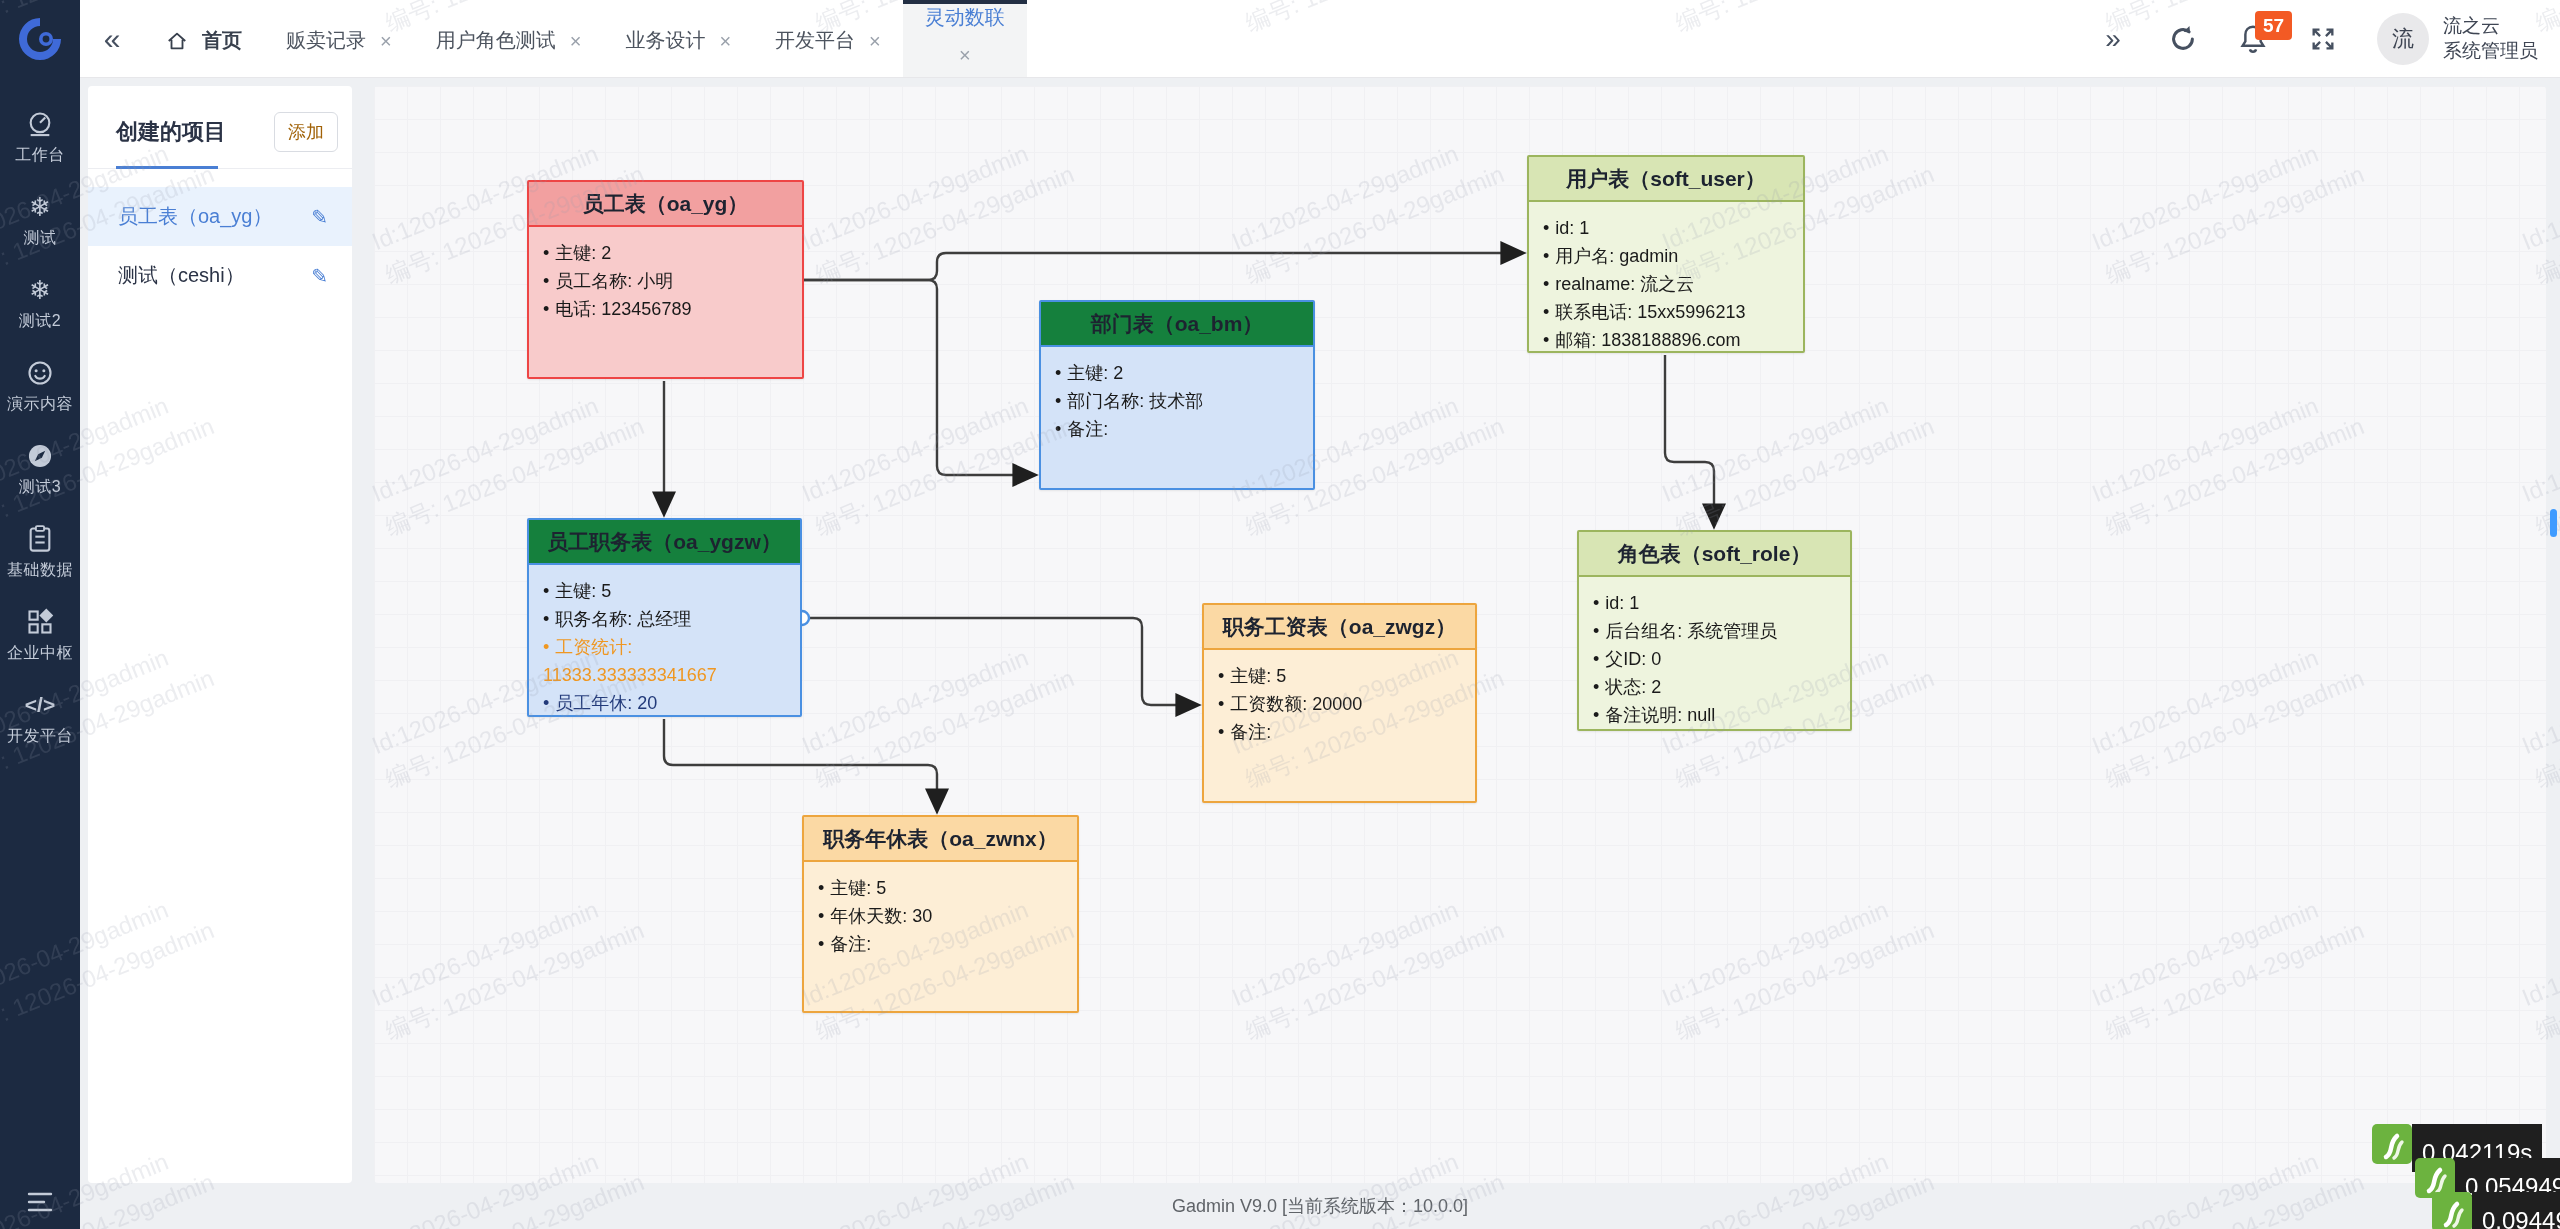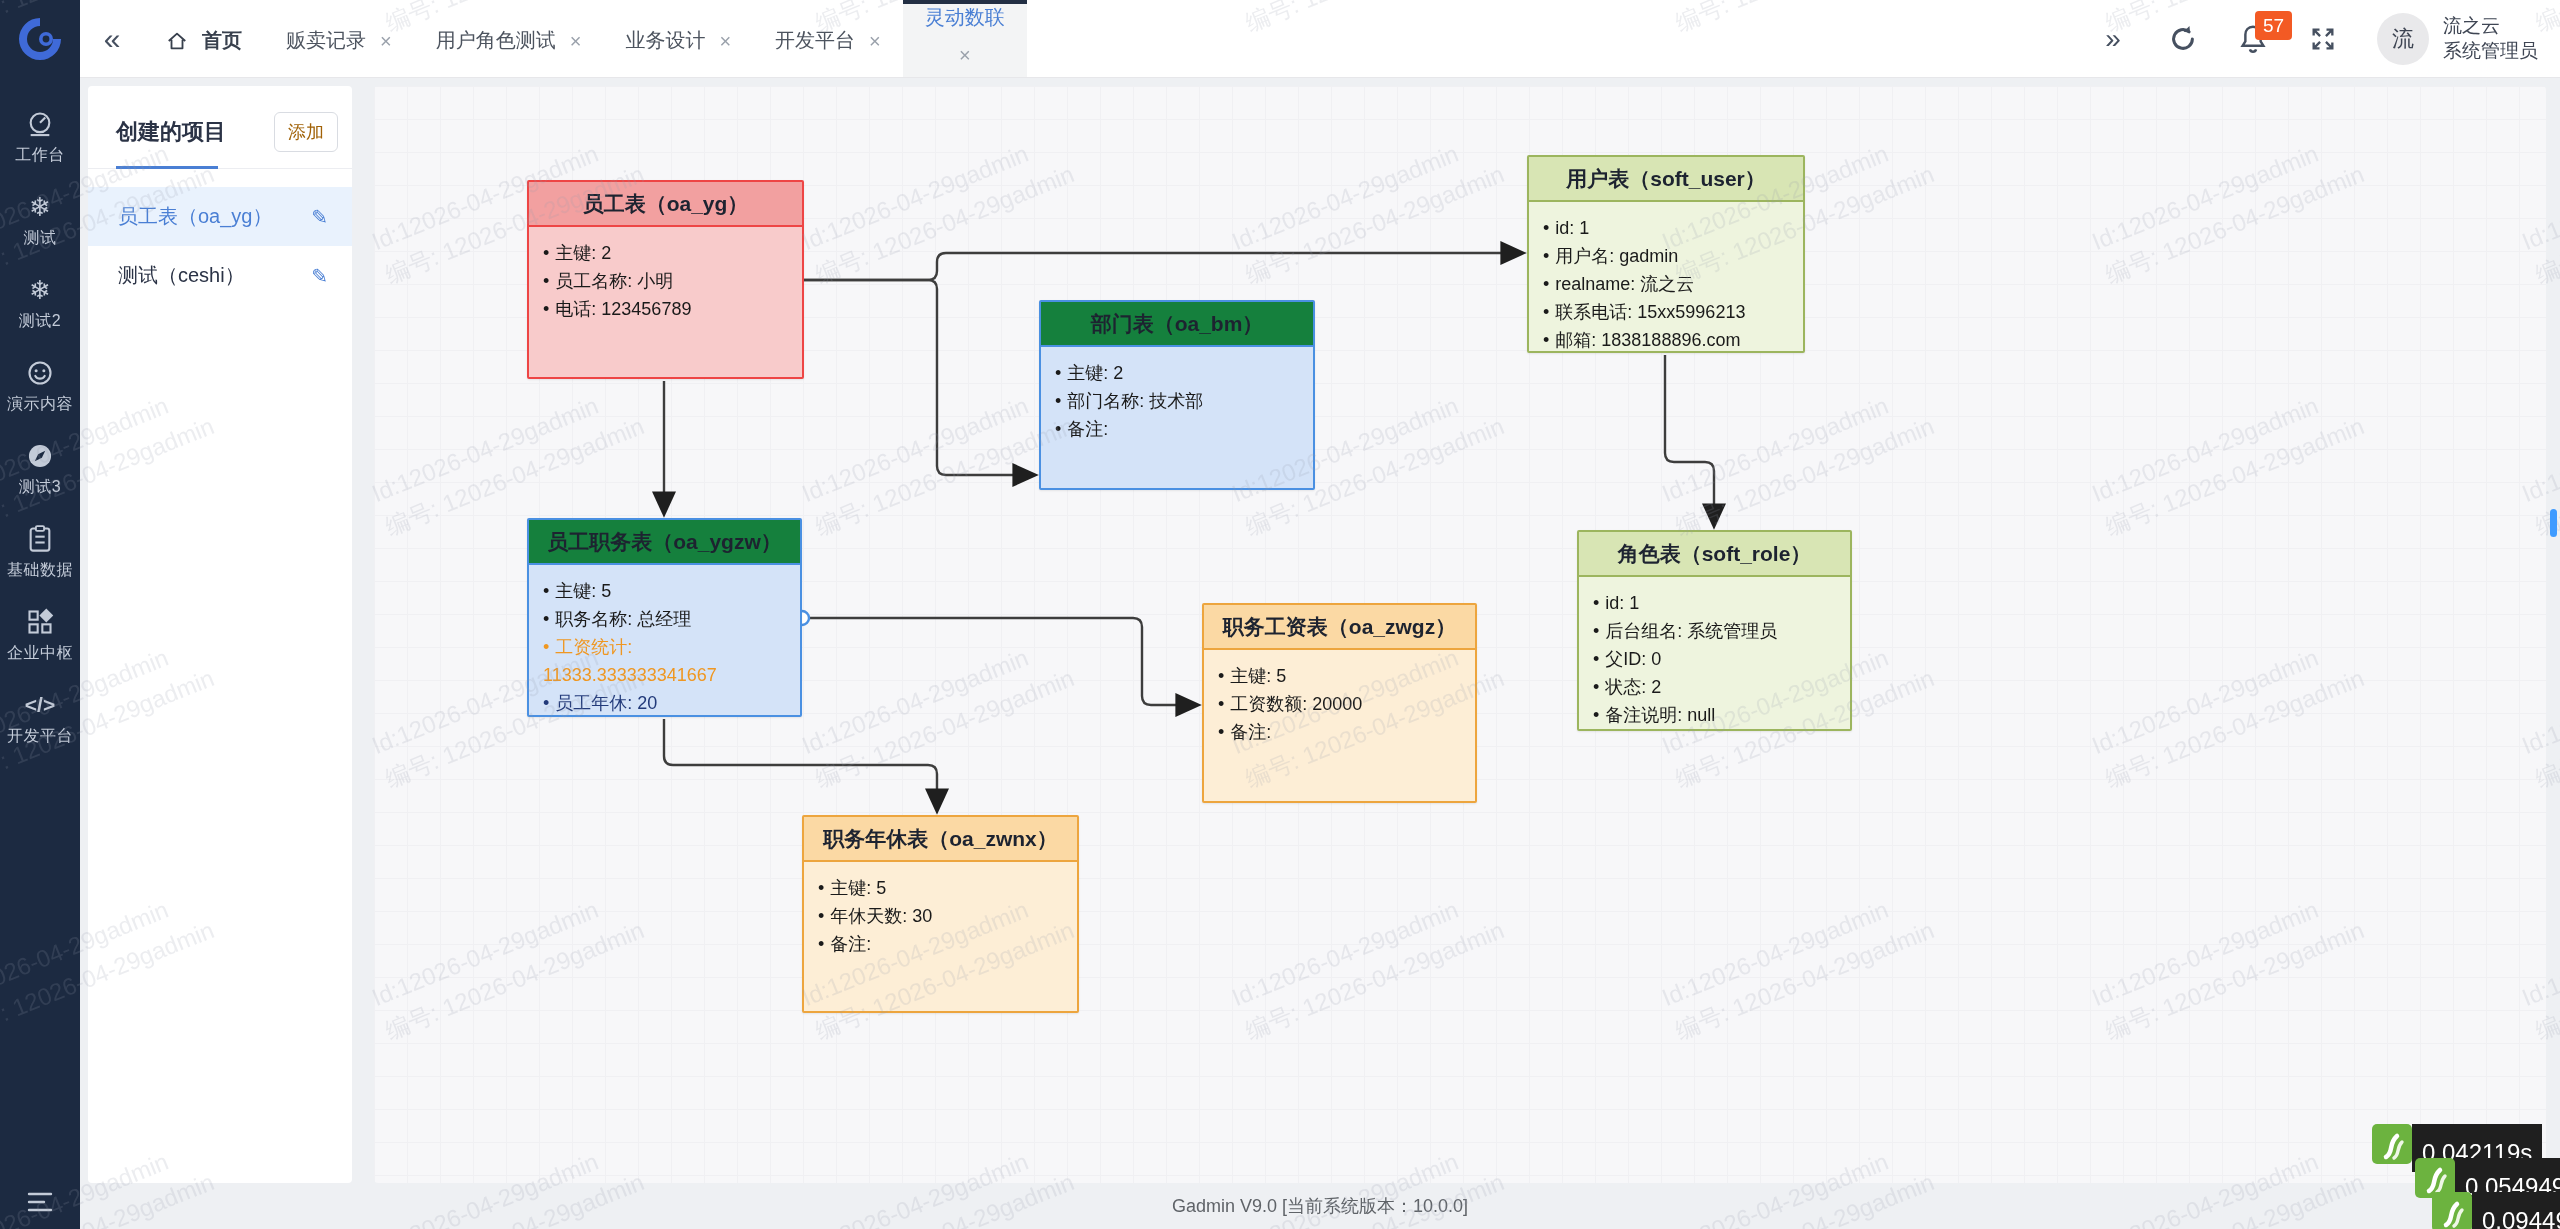--- a/index.html
+++ b/index.html
@@ -26,21 +26,21 @@
   .tabs { display:flex; align-items:stretch;text-align:right; }
   .tab { display:flex; align-items:center; gap:14px; padding:0 22px; font-size:20px;
     color:#4d545f; cursor:pointer; border-top:4px solid transparent; }
   .tab .tab-close { font-size:20px; color:#9aa1ab; line-height:1; }
   .tab.active { background:#f3f4f5; border-top:4px solid #232f44; color:#4a7fd4;flex-direction:column; }
   .tab.home { font-weight:bold; color:#38404d; }
   .topbar-right { margin-left:auto; display:flex; align-items:center; gap:38px; padding-right:22px; }
   .tb-icon { position:relative; display:flex; align-items:center; justify-content:center;
     width:32px; height:32px; color:#465060; font-size:28px; cursor:pointer; }
   .badge { position:absolute; top:-12px; left:18px; background:#f35a24; color:#fff;
-    font-size:19px; line-height:1; padding:5px 8px; border-radius:4px; font-weight:normal; }
+    font-size:19px; line-height:1; padding:5px 8px; border-radius:4px; font-weight:bold; }
   .user-chip { display:flex; align-items:center; gap:14px; cursor:pointer; }
   .avatar { width:52px; height:52px; border-radius:50%; background:#e9e9eb; color:#3f4654;
     display:flex; align-items:center; justify-content:center; font-size:22px; }
   .user-names { display:flex; flex-direction:column; gap:3px; }
   .user-names div { font-size:19px; color:#3f4654; line-height:22px; }
 
   
   .main { position:absolute; left:80px; top:78px; right:0; bottom:0; }
 
   .panel { position:absolute; left:8px; top:8px; width:264px; bottom:46px; background:#fff;

